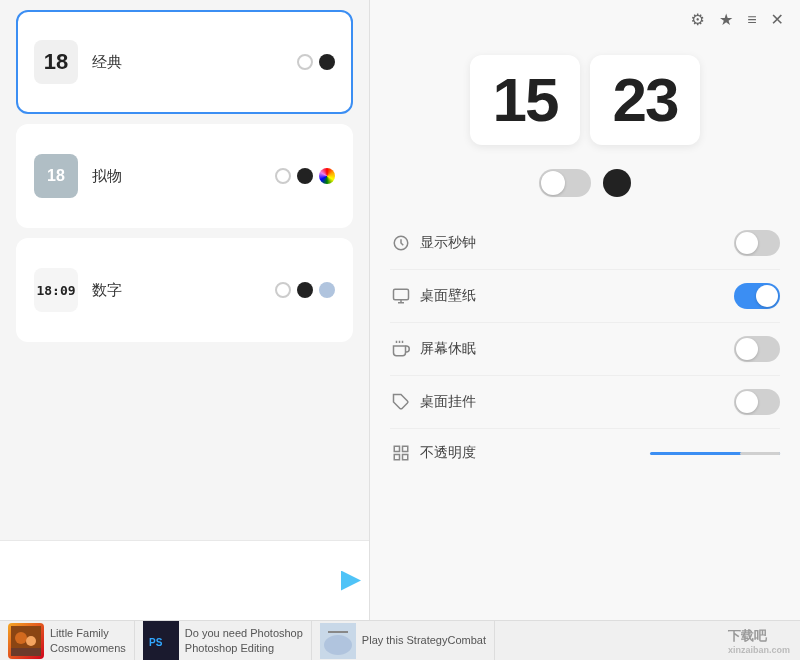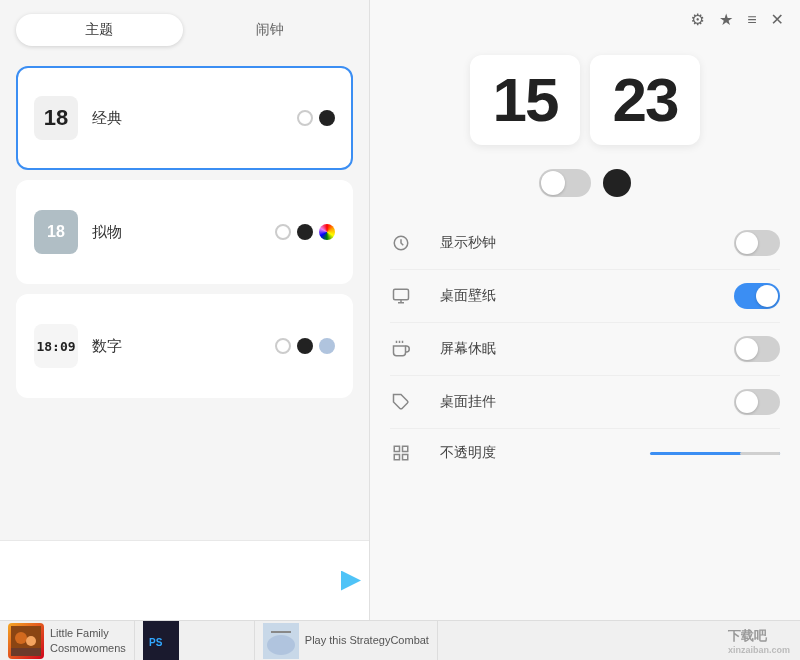--- a/index.html
+++ b/index.html
@@ -283,21 +283,21 @@
     .settings-list {
       flex: 1;
       padding: 4px 20px 8px;
     }
 
     .settings-item {
       display: flex;
       align-items: center;
       padding: 13px 0;
       border-bottom: 1px solid #eeeeee;
-      gap: 28px;
+      gap: 8px;
     }
 
     .settings-item:last-child {
       border-bottom: none;
     }
 
     .settings-icon {
       width: 22px;
       height: 22px;
       color: #888;
@@ -402,24 +402,20 @@
       font-weight: bold;
     }
   </style>
 </head>
 <body>
 
 <div class="app-container">
 
   <div class="left-panel">
 
-    <div class="tab-bar">
-      <button class="tab-btn active">主题</button>
-      <button class="tab-btn inactive">闹钟</button>
-    </div>
 
     <div class="theme-list">
 
       <div class="theme-item selected">
         <div class="theme-preview-classic">18</div>
         <span class="theme-name">经典</span>
         <div class="theme-options">
           <div class="radio-empty"></div>
           <div class="color-circle" style="background:#222;"></div>
         </div>
@@ -562,20 +558,24 @@
       </div>
     </div>
 
     <div class="banner-item">
       <div class="banner-thumb-photoshop">
         <svg width="30" height="30" viewBox="0 0 30 30">
           <rect width="30" height="30" fill="#1a1a2e"></rect>
           <text x="3" y="20" font-size="10" fill="#31a8ff" font-weight="bold">PS</text>
         </svg>
       </div>
+      <div class="banner-text">
+        <div>Do you need Photoshop</div>
+        <div>Photoshop Editing</div>
+      </div>
     </div>
 
     <div class="banner-item">
       <div class="banner-thumb-strategy">
         <svg width="36" height="36" viewBox="0 0 36 36">
           <rect width="36" height="36" fill="#c8d8e8"></rect>
           <ellipse cx="18" cy="22" rx="14" ry="10" fill="#b0c4de"></ellipse>
           <rect x="8" y="8" width="20" height="2" fill="#888"></rect>
         </svg>
       </div>

